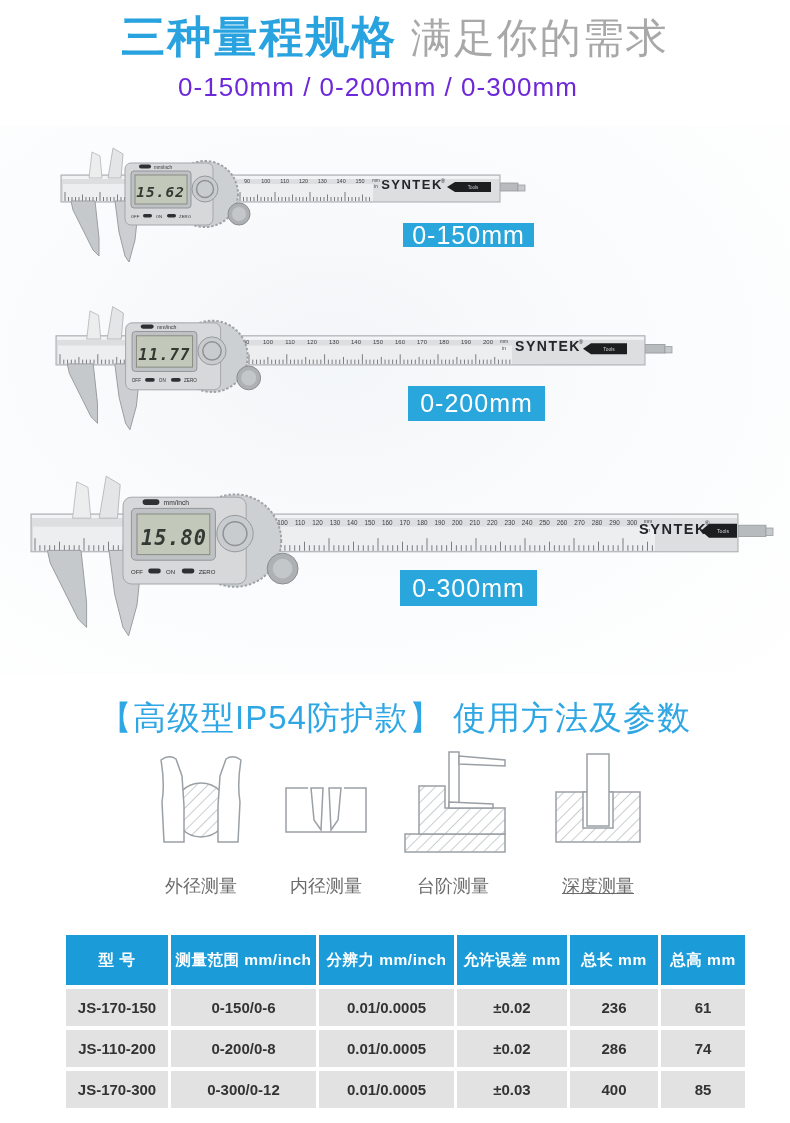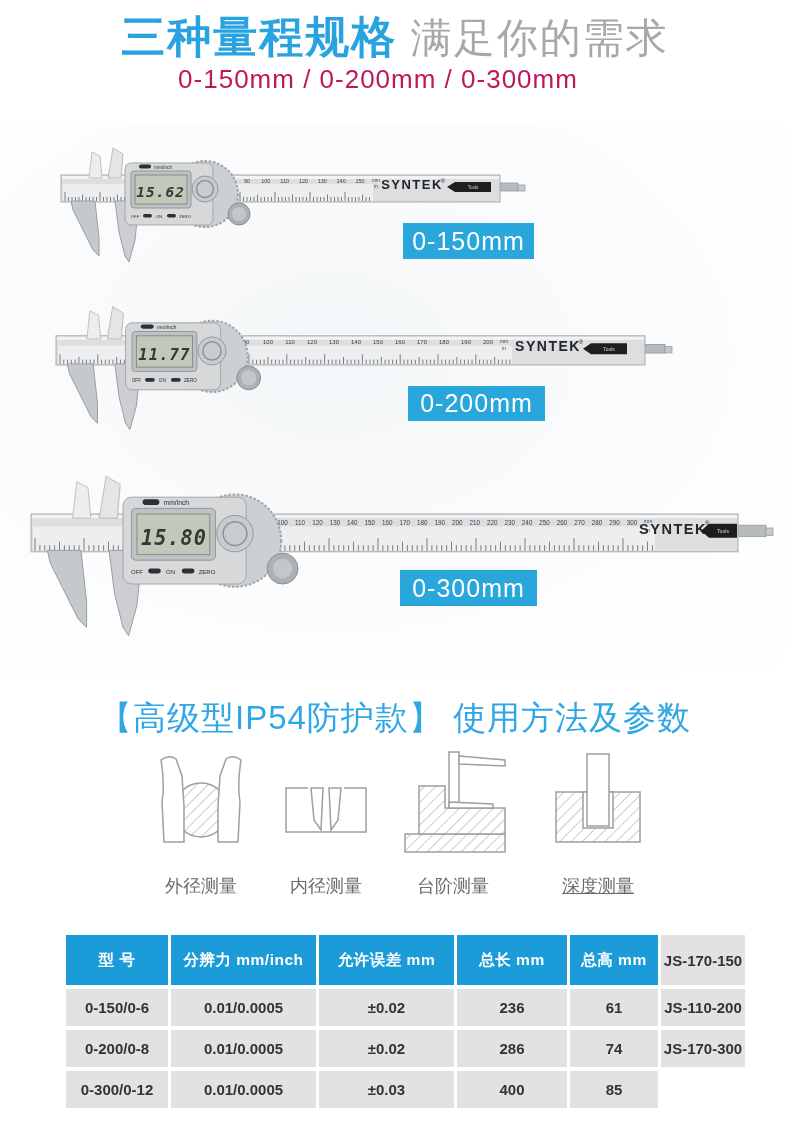--- a/index.html
+++ b/index.html
@@ -3,22 +3,22 @@
 <meta charset="utf-8">
 <style>
   html,body{margin:0;padding:0;background:#fff;}
   .page{position:relative;width:790px;height:1123px;background:#fff;overflow:hidden;
         font-family:"Liberation Sans",sans-serif;border-radius:29px;}
   .photo-zone{position:absolute;left:0;top:126px;width:790px;height:548px;
         background:radial-gradient(ellipse at 42% 42%, #f3f6f8 0%, #fbfcfd 55%, #ffffff 100%);}
   .title{position:absolute;top:8px;left:0;width:790px;text-align:center;white-space:nowrap;}
   .t-blue{color:#29a3e0;font-size:44px;font-weight:800;letter-spacing:2px;}
   .t-gray{color:#a8a8a8;font-size:41px;font-weight:400;letter-spacing:2px;}
-  .subtitle{position:absolute;top:64px;left:0;width:756px;text-align:center;
-        font-size:26px;color:#be185d;font-weight:400;letter-spacing:1px;}
+  .subtitle{position:absolute;top:72px;left:0;width:756px;text-align:center;
+        font-size:26px;color:#6d28d9;font-weight:400;letter-spacing:1px;}
   .cal{position:absolute;margin:0;}
   .range-tag{position:absolute;background:#29a6db;color:#fff;display:flex;align-items:center;
         justify-content:center;font-size:25px;font-weight:400;letter-spacing:1px;}
   .section-title{position:absolute;top:696px;left:0;width:790px;text-align:center;
         font-size:33px;color:#2fa7e4;font-weight:500;letter-spacing:1px;white-space:nowrap;}
   .usage-label{position:absolute;top:874px;width:140px;text-align:center;
         font-size:18px;color:#6b6b6b;}
   .spec-table{position:absolute;left:66px;top:935px;width:664px;display:grid;
         grid-template-columns:102px 145px 135px 110px 88px 84px;
         grid-template-rows:50px 37px 37px 37px;gap:4px 3px;background:#fff;text-align:right;}
@@ -163,21 +163,21 @@
         <rect x="88" y="74" width="9" height="3.5" rx="1.7" fill="#2e3133"></rect>
         <text x="104" y="78" font-size="4.3" fill="#2e3133" text-anchor="middle" font-family="&quot;Liberation Sans&quot;,sans-serif">ON</text>
         <rect x="112" y="74" width="9" height="3.5" rx="1.7" fill="#2e3133"></rect>
         <text x="130" y="78" font-size="4.3" fill="#2e3133" text-anchor="middle" font-family="&quot;Liberation Sans&quot;,sans-serif">ZERO</text>
         <circle cx="150" cy="49" r="13" fill="#c9ccce" stroke="#979a9d" stroke-width="1"></circle>
         <circle cx="150" cy="49" r="8.5" fill="none" stroke="#8f9295" stroke-width="1.5"></circle>
         <circle cx="184" cy="74" r="11" fill="#aeb1b4" stroke="#8a8d90" stroke-width="1"></circle>
         <circle cx="184" cy="74" r="7" fill="#c4c7ca"></circle>
       </svg>
   </figure>
-  <div class="range-tag" style="left:403px;top:223px;width:131px;height:36px;">0-150mm</div>
+  <div class="range-tag" style="left:403px;top:223px;width:131px;height:24px;">0-150mm</div>
 
   <figure class="cal" style="left:50px;top:298px;">
     <svg width="628" height="145" viewBox="0 0 628 145">
         <rect x="595" y="46.440000000000005" width="20" height="8.64" fill="#b8bbbe" stroke="#95989b" stroke-width="0.8"></rect>
         <rect x="615" y="48.60000000000001" width="7" height="6.32" fill="#c6c9cc" stroke="#9b9ea1" stroke-width="0.8"></rect>
         <rect x="6" y="37.800000000000004" width="589" height="29.160000000000004" fill="#dcdee0" stroke="#a8abae" stroke-width="1"></rect>
         <rect x="7" y="38.800000000000004" width="587" height="3" fill="#f2f3f4"></rect>
         <rect x="8" y="47.52" width="454" height="18.440000000000005" fill="#eceeef"></rect>
         <line x1="10" y1="65.96000000000001" x2="10" y2="56.24000000000001" stroke="#4a4d50" stroke-width="0.7"></line>
         <line x1="13.780000000000001" y1="65.96000000000001" x2="13.780000000000001" y2="61.64000000000001" stroke="#4a4d50" stroke-width="0.7"></line>
@@ -564,20 +564,21 @@
       <rect x="-11" y="8" width="22" height="72" fill="#fff" stroke="#9aa0a5" stroke-width="1.5"></rect>
     </g>
   </svg>
   <div class="usage-label" style="left:131px;">外径测量</div>
   <div class="usage-label" style="left:256px;">内径测量</div>
   <div class="usage-label" style="left:383px;">台阶测量</div>
   <div class="usage-label" style="left:528px;text-decoration:underline;">深度测量</div>
 
   <div class="spec-table">
     <div class="th">型 号</div>
+    <div class="th">测量范围 mm/inch</div>
     <div class="th">分辨力 mm/inch</div>
     <div class="th">允许误差 mm</div>
     <div class="th">总长 mm</div>
     <div class="th">总高 mm</div>
 
     <div class="td">JS-170-150</div>
     <div class="td">0-150/0-6</div>
     <div class="td">0.01/0.0005</div>
     <div class="td">±0.02</div>
     <div class="td">236</div>

